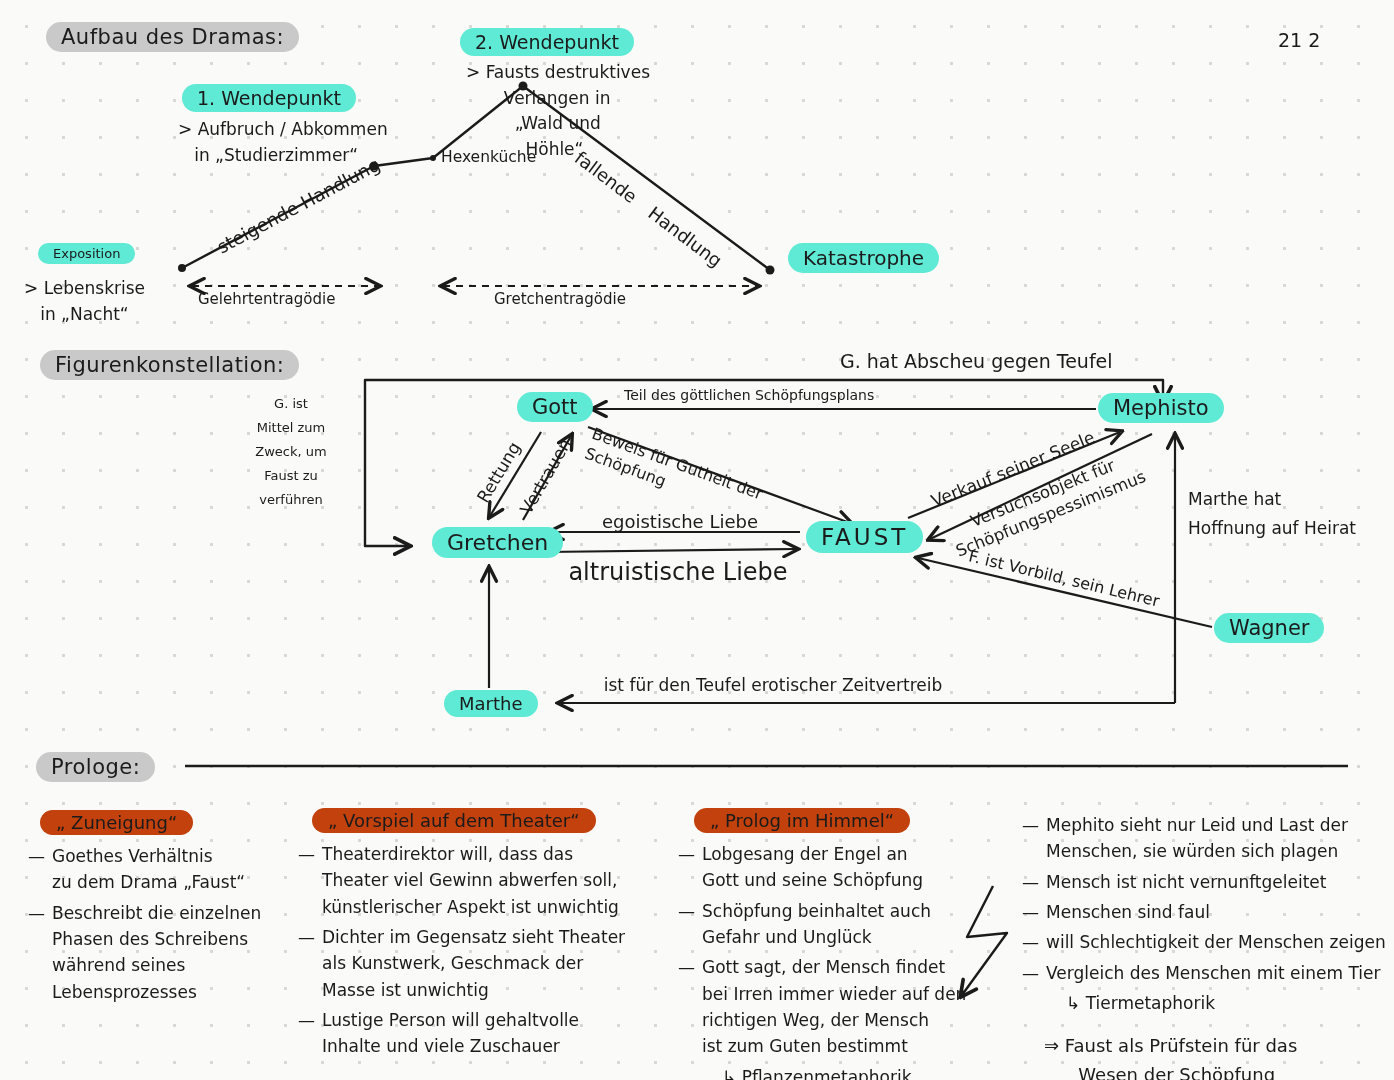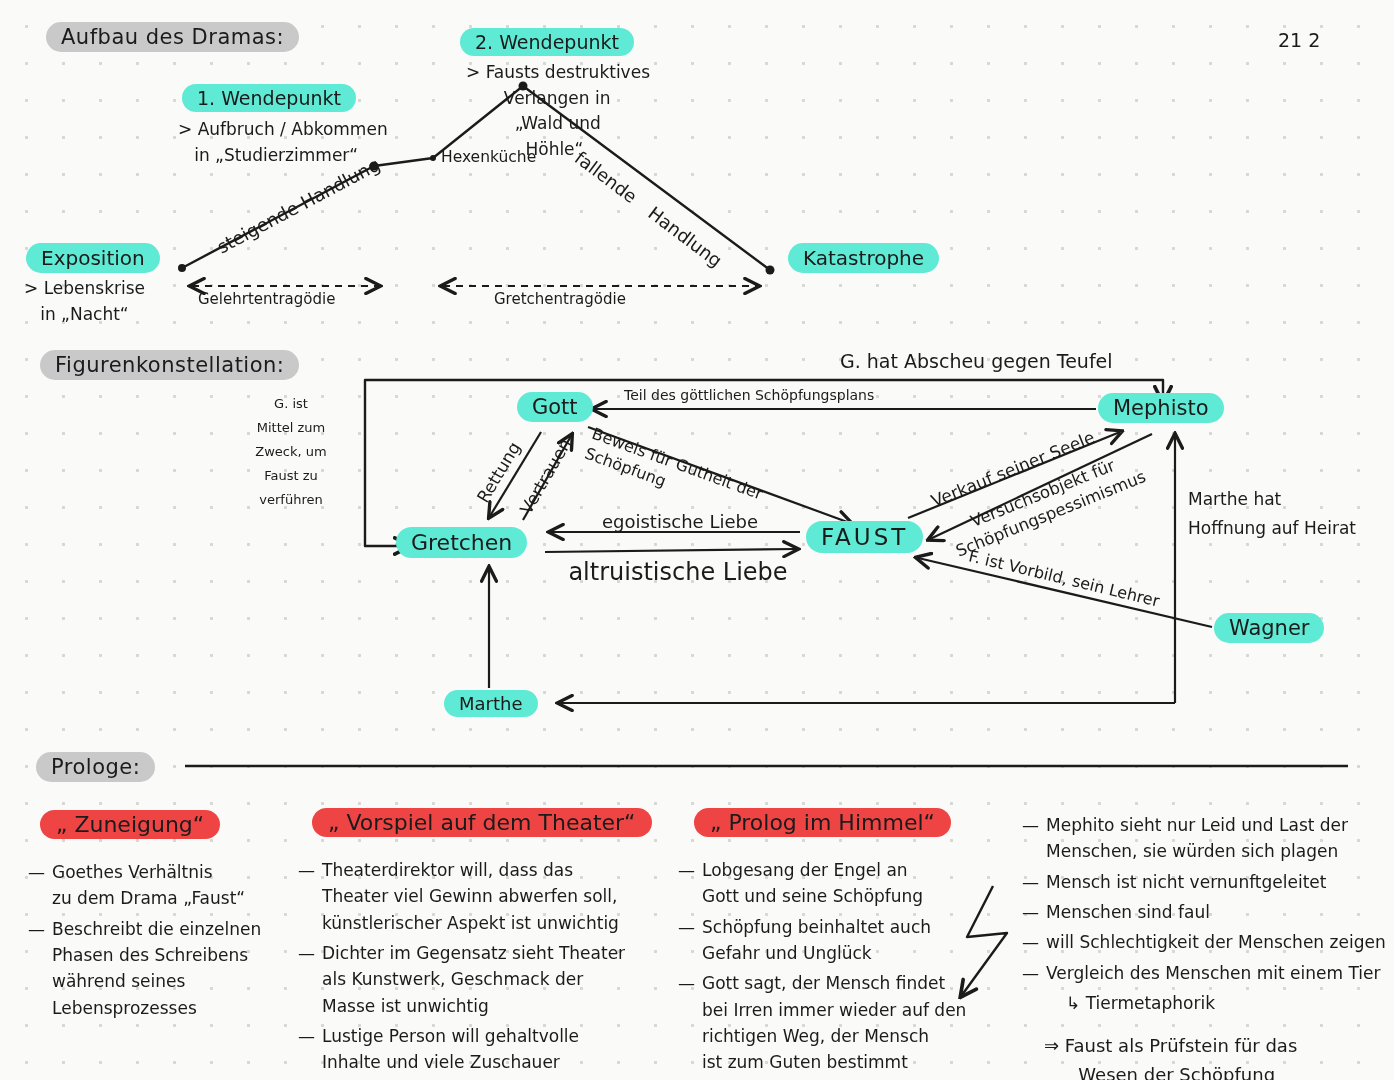--- a/index.html
+++ b/index.html
@@ -20,21 +20,21 @@
     padding:3px 15px;border-radius:18px;white-space:nowrap;
   }
   .pink{background:#5eead4;}
   .gray{background:#c9c9c9;}
   .h{font-size:21px;letter-spacing:.5px;}
   .node{font-size:21px;}
   .rot{transform-origin:center center;}
   .rot00{transform-origin:0 0;}
   .note{font-size:17px;line-height:1.5;}
   .col{position:absolute;z-index:3;}
-  .col .title{position:relative;display:inline-block;padding:2px 16px;border-radius:16px;background:#ef4444;font-size:22px;margin-bottom:20px;white-space:nowrap;}
+  .col .title{position:relative;display:inline-block;padding:2px 16px;border-radius:16px;background:#c2410c;font-size:18px;margin-bottom:8px;white-space:nowrap;}
   .li{position:relative;font-size:17px;line-height:1.55;padding-left:24px;margin-bottom:4px;white-space:pre-line;}
   .li::before{content:"—";position:absolute;left:0;top:0;}
   .li.sub{padding-left:44px;}
   .li.sub::before{content:"";}
   .concl{font-size:18px;line-height:1.6;margin-top:16px;margin-left:22px;white-space:pre;}
 </style>
 </head>
 <body>
 
 <div class="page">
@@ -81,39 +81,39 @@
   <div class="pill pink" style="left:460px;top:28px;font-size:19px;">2. Wendepunkt</div>
   <div class="lbl note" style="left:466px;top:60px;">&gt; Fausts destruktives
        Verlangen in
          „Wald und
            Höhle“</div>
 
   <div class="pill pink" style="left:182px;top:84px;font-size:19px;">1. Wendepunkt</div>
   <div class="lbl note" style="left:178px;top:117px;">&gt; Aufbruch / Abkommen
    in „Studierzimmer“</div>
 
-  <div class="pill pink" style="left:26px;top:243px;font-size:20px;">Exposition</div>
+  <div class="pill pink" style="left:38px;top:243px;font-size:13px;">Exposition</div>
   <div class="lbl note" style="left:24px;top:276px;">&gt; Lebenskrise
    in „Nacht“</div>
 
   <div class="pill pink" style="left:788px;top:243px;font-size:20px;">Katastrophe</div>
 
   <div class="lbl" style="left:441px;top:147px;font-size:15.5px;">Hexenküche</div>
 
   <div class="lbl rot00" style="left:213px;top:238px;font-size:18px;transform:rotate(-28deg);">steigende Handlung</div>
   <div class="lbl rot00" style="left:584px;top:146px;font-size:18px;word-spacing:14px;transform:rotate(37deg);">fallende Handlung</div>
 
   <div class="lbl" style="left:198px;top:289px;font-size:15px;">Gelehrtentragödie</div>
   <div class="lbl" style="left:494px;top:289px;font-size:15px;">Gretchentragödie</div>
 
   <div class="pill gray h" style="left:40px;top:350px;">Figurenkonstellation:</div>
 
   <div class="pill pink node" style="left:517px;top:392px;">Gott</div>
   <div class="pill pink node" style="left:1098px;top:393px;">Mephisto</div>
-  <div class="pill pink" style="left:396px;top:527px;font-size:22px;">Gretchen</div>
+  <div class="pill pink" style="left:432px;top:527px;font-size:22px;">Gretchen</div>
   <div class="pill pink" style="left:806px;top:521px;font-size:23px;letter-spacing:3px;">FAUST</div>
   <div class="pill pink" style="left:444px;top:690px;font-size:18px;">Marthe</div>
   <div class="pill pink node" style="left:1214px;top:613px;">Wagner</div>
 
   <div class="lbl" style="left:840px;top:349px;font-size:19px;">G. hat Abscheu gegen Teufel</div>
   <div class="lbl" style="left:230px;top:392px;width:122px;text-align:center;font-size:13px;line-height:1.85;">G. ist
 Mittel zum
 Zweck, um
 Faust zu
 verführen</div>
@@ -123,20 +123,21 @@
   <div class="lbl rot" style="left:457px;top:461px;width:84px;text-align:center;font-size:17px;transform:rotate(-59deg);">Rettung</div>
   <div class="lbl rot" style="left:496px;top:465px;width:100px;text-align:center;font-size:17px;transform:rotate(-60deg);">Vertrauen</div>
   <div class="lbl" style="left:565px;top:510px;width:230px;text-align:center;font-size:18px;">egoistische Liebe</div>
   <div class="lbl" style="left:558px;top:556px;width:240px;text-align:center;font-size:24px;">altruistische Liebe</div>
   <div class="lbl rot" style="left:898px;top:458px;width:230px;text-align:center;font-size:17px;transform:rotate(-22deg);">Verkauf seiner Seele</div>
   <div class="lbl rot" style="left:922px;top:482px;width:250px;text-align:center;font-size:16.5px;line-height:1.35;transform:rotate(-22deg);">Versuchsobjekt für
 Schöpfungspessimismus</div>
   <div class="lbl" style="left:1188px;top:485px;font-size:17px;line-height:1.7;">Marthe hat
 Hoffnung auf Heirat</div>
   <div class="lbl rot" style="left:944px;top:568px;width:240px;text-align:center;font-size:16px;transform:rotate(13.5deg);">F. ist Vorbild, sein Lehrer</div>
+  <div class="lbl" style="left:578px;top:674px;width:390px;text-align:center;font-size:17px;">ist für den Teufel erotischer Zeitvertreib</div>
 
   <div class="pill gray h" style="left:36px;top:752px;">Prologe:</div>
 
   <div class="col" style="left:28px;top:810px;width:278px;">
     <div class="title" style="margin-left:12px;">„ Zuneigung“</div>
     <div class="li">Goethes Verhältnis
 zu dem Drama „Faust“</div>
     <div class="li">Beschreibt die einzelnen
 Phasen des Schreibens
 während seines

